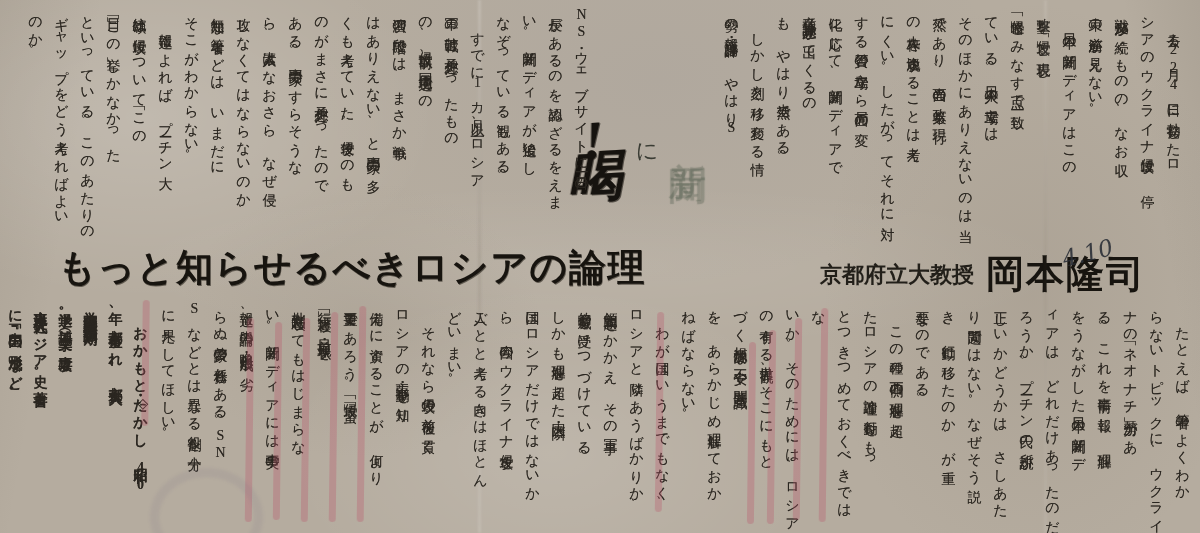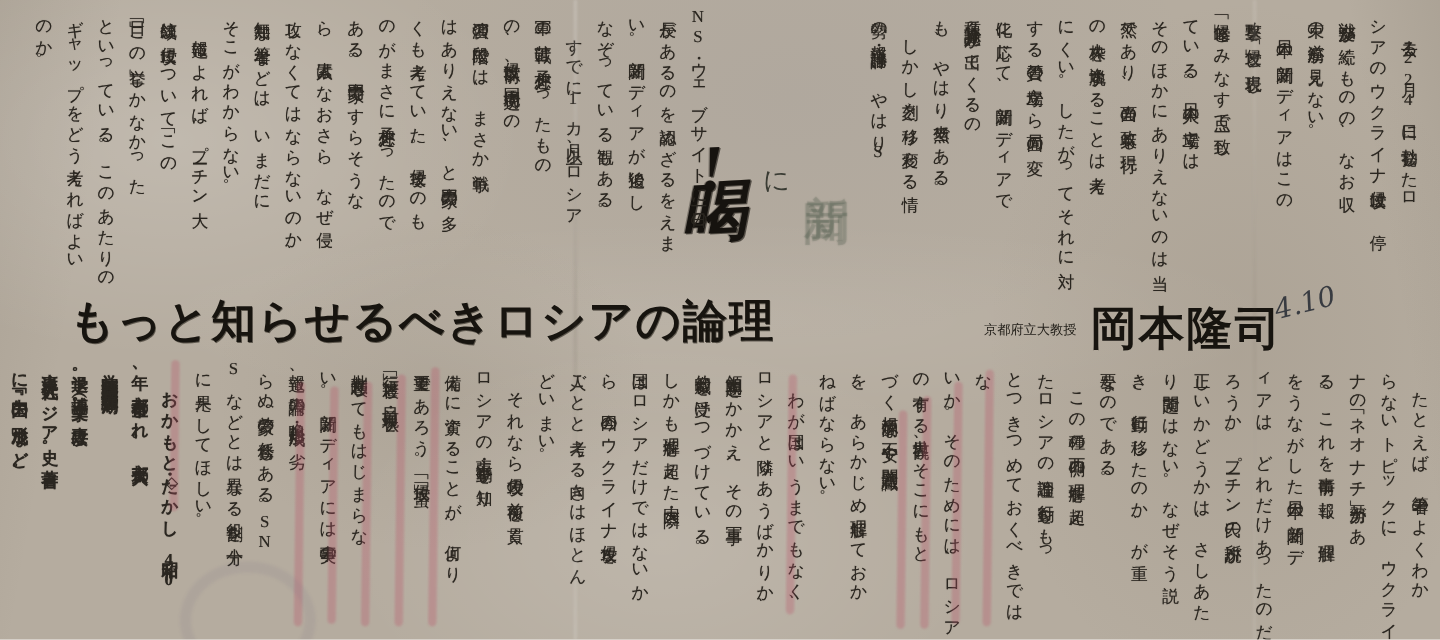--- a/index.html
+++ b/index.html
@@ -60,21 +60,21 @@
   .headline{
     position:absolute; top:243px; left:58px;
     font-size:37px; font-weight:700; letter-spacing:1.5px;
     color:#17140f; text-shadow:0.6px 0.6px 0 rgba(20,16,10,0.55);
     white-space:nowrap;
   }
   .byline{
     position:absolute; top:249px; left:820px;
     display:flex; align-items:center; gap:12px; white-space:nowrap;
   }
-  .byline .affil{ font-size:11px; font-weight:400; color:#221f19; }
+  .byline .affil{ font-size:22px; font-weight:700; color:#221f19; }
   .byline .author{ font-size:38px; font-weight:800; color:#17140f; letter-spacing:2px; }
   .handwritten{
     position:absolute; top:240px; left:1062px;
     font-style:italic; font-size:23px; color:#2c3038;
     transform:rotate(-14deg);
     font-family:"DejaVu Serif",serif;
     opacity:0.9;
   }
 
   

